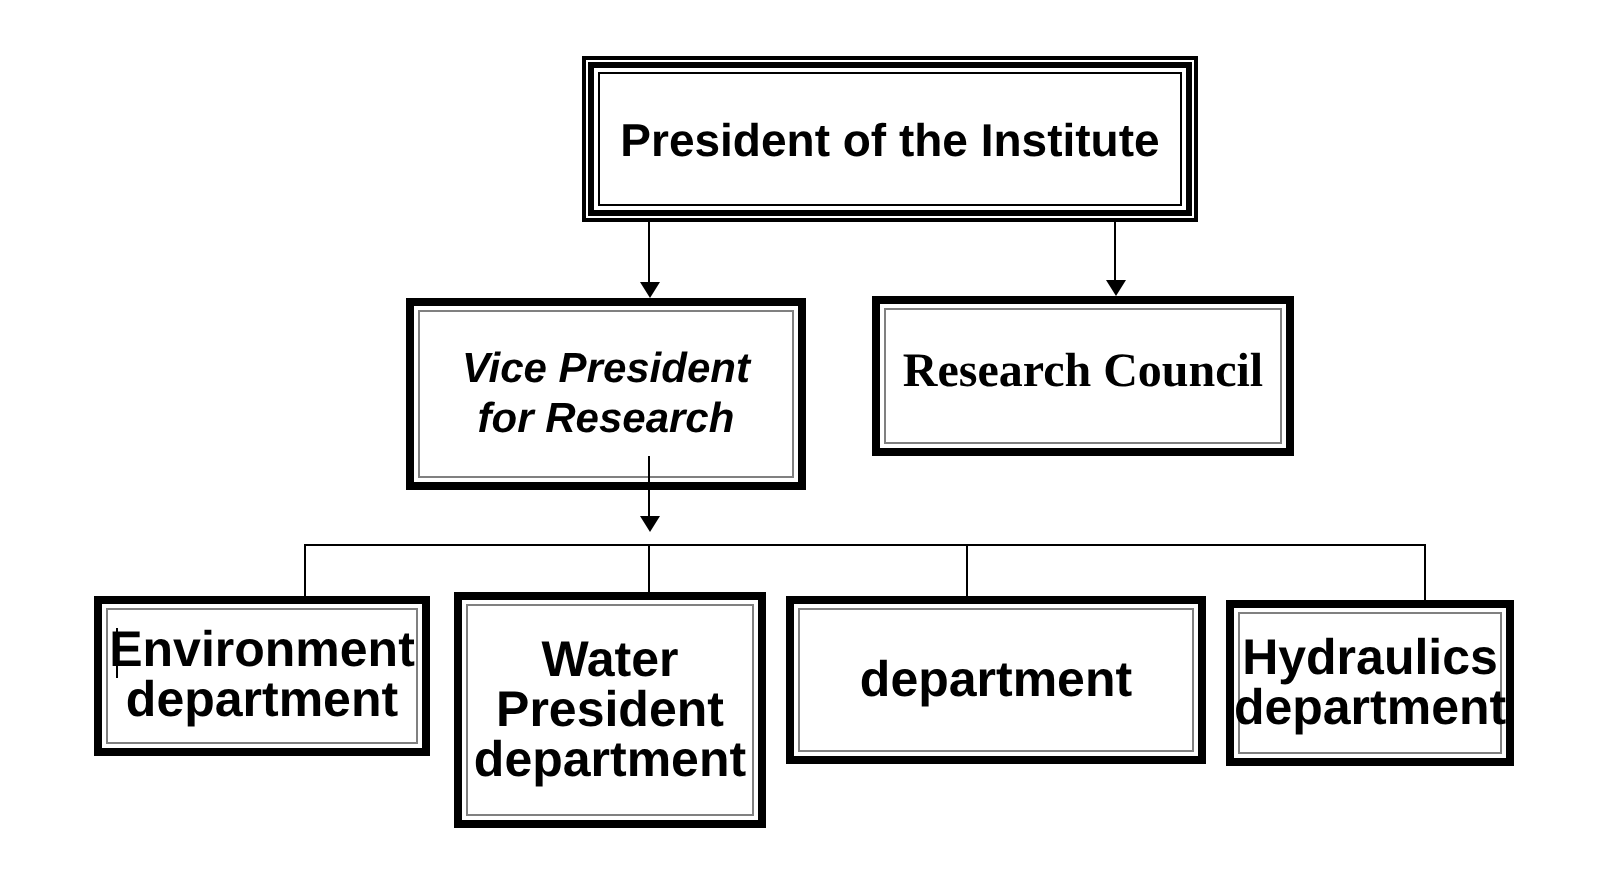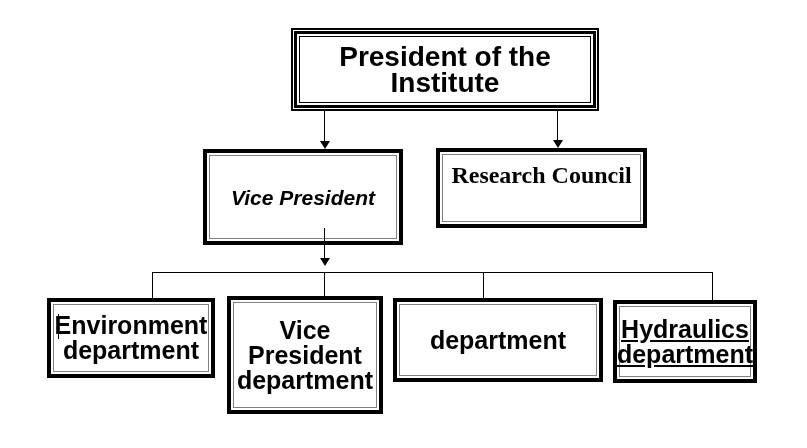--- a/index.html
+++ b/index.html
@@ -18,24 +18,24 @@
   .president-mid   { box-sizing: border-box; width: 100%; height: 100%; border: 3px solid #000; padding: 2px; }
   .president-inner { box-sizing: border-box; width: 100%; height: 100%; border: 1px solid #000;
                      display: flex; align-items: center; justify-content: center; text-align: center; }
 
   
   .std { border: 4px solid #000; padding: 2px; }
   .std-inner { box-sizing: border-box; width: 100%; height: 100%; border: 1px solid #808080;
                position: relative;
                display: flex; flex-direction: column; align-items: center; justify-content: center;
                text-align: center; }
-  .rc-inner { justify-content: flex-start; padding-top: 6px; }
+  .rc-inner { justify-content: flex-start; padding-top: 17px; }
 
   .label { font-weight: bold; color: #000; }
-  .fs-president { font-size: 28px; line-height: 26px; }
+  .fs-president { font-size: 23px; line-height: 26px; }
   .fs-vp        { font-size: 21px; line-height: 25px; }
   .fs-rc        { font-family: "Liberation Serif", "DejaVu Serif", serif; font-size: 24px; line-height: 28px; }
   .fs-dept      { font-size: 25px; line-height: 25px; }
 
   .connector { position: absolute; background: #000000; }
   .arrowhead { position: absolute; width: 0; height: 0;
                border-left: 5px solid transparent; border-right: 5px solid transparent;
                border-top: 8px solid #000000; }
 
   .underline-black { text-decoration: underline; text-decoration-thickness: 2px; text-underline-offset: 3px; }
@@ -43,21 +43,21 @@
 
   .text-cursor { position: absolute; left: 4px; top: 9px; width: 1px; height: 25px; background: #000; }
 
   
   .pos-president   { left: 291px; top: 28px;  width: 308px; height: 83px; }
   .pos-vp          { left: 203px; top: 149px; width: 200px; height: 96px; font-style: italic; }
   .pos-rc          { left: 436px; top: 148px; width: 211px; height: 80px; }
   .pos-env         { left: 47px;  top: 298px; width: 168px; height: 80px; }
   .pos-water       { left: 227px; top: 296px; width: 156px; height: 118px; }
   .pos-hydroinf    { left: 393px; top: 298px; width: 210px; height: 84px; }
-  .pos-hydraulics  { left: 613px; top: 300px; width: 144px; height: 83px; text-decoration: underline; }
+  .pos-hydraulics  { left: 613px; top: 300px; width: 144px; height: 83px; }
 
   
   .c-shaft-1 { left: 324px; top: 111px; width: 1px; height: 30px; }
   .c-head-1  { left: 320px; top: 141px; }
   .c-shaft-2 { left: 557px; top: 111px; width: 1px; height: 29px; }
   .c-head-2  { left: 553px; top: 140px; }
   .c-shaft-3 { left: 324px; top: 228px; width: 1px; height: 30px; }
   .c-head-3  { left: 320px; top: 258px; }
   .c-hline   { left: 152px; top: 272px; width: 561px; height: 1px; }
   .c-drop-1  { left: 152px; top: 272px; width: 1px; height: 26px; }
@@ -81,20 +81,21 @@
   <div class="connector c-shaft-1"></div>
   <div class="arrowhead c-head-1"></div>
 
   <div class="connector c-shaft-2"></div>
   <div class="arrowhead c-head-2"></div>
 
   <div class="node std pos-vp">
     <div class="std-inner">
       <div class="label fs-vp">
         <div>Vice President</div>
+        <div>for Research</div>
       </div>
     </div>
   </div>
 
   <div class="node std pos-rc">
     <div class="std-inner rc-inner">
       <span class="label fs-rc">Research Council</span>
     </div>
   </div>
 
@@ -113,21 +114,21 @@
       <div class="label fs-dept">
         <div>Environment</div>
         <div>department</div>
       </div>
     </div>
   </div>
 
   <div class="node std pos-water">
     <div class="std-inner">
       <div class="label fs-dept">
-        <div>Vice</div>
+        <div>Water</div>
         <div>President</div>
         <div>department</div>
       </div>
     </div>
   </div>
 
   <div class="node std pos-hydroinf">
     <div class="std-inner">
       <div class="label fs-dept">
         <div>department</div>

